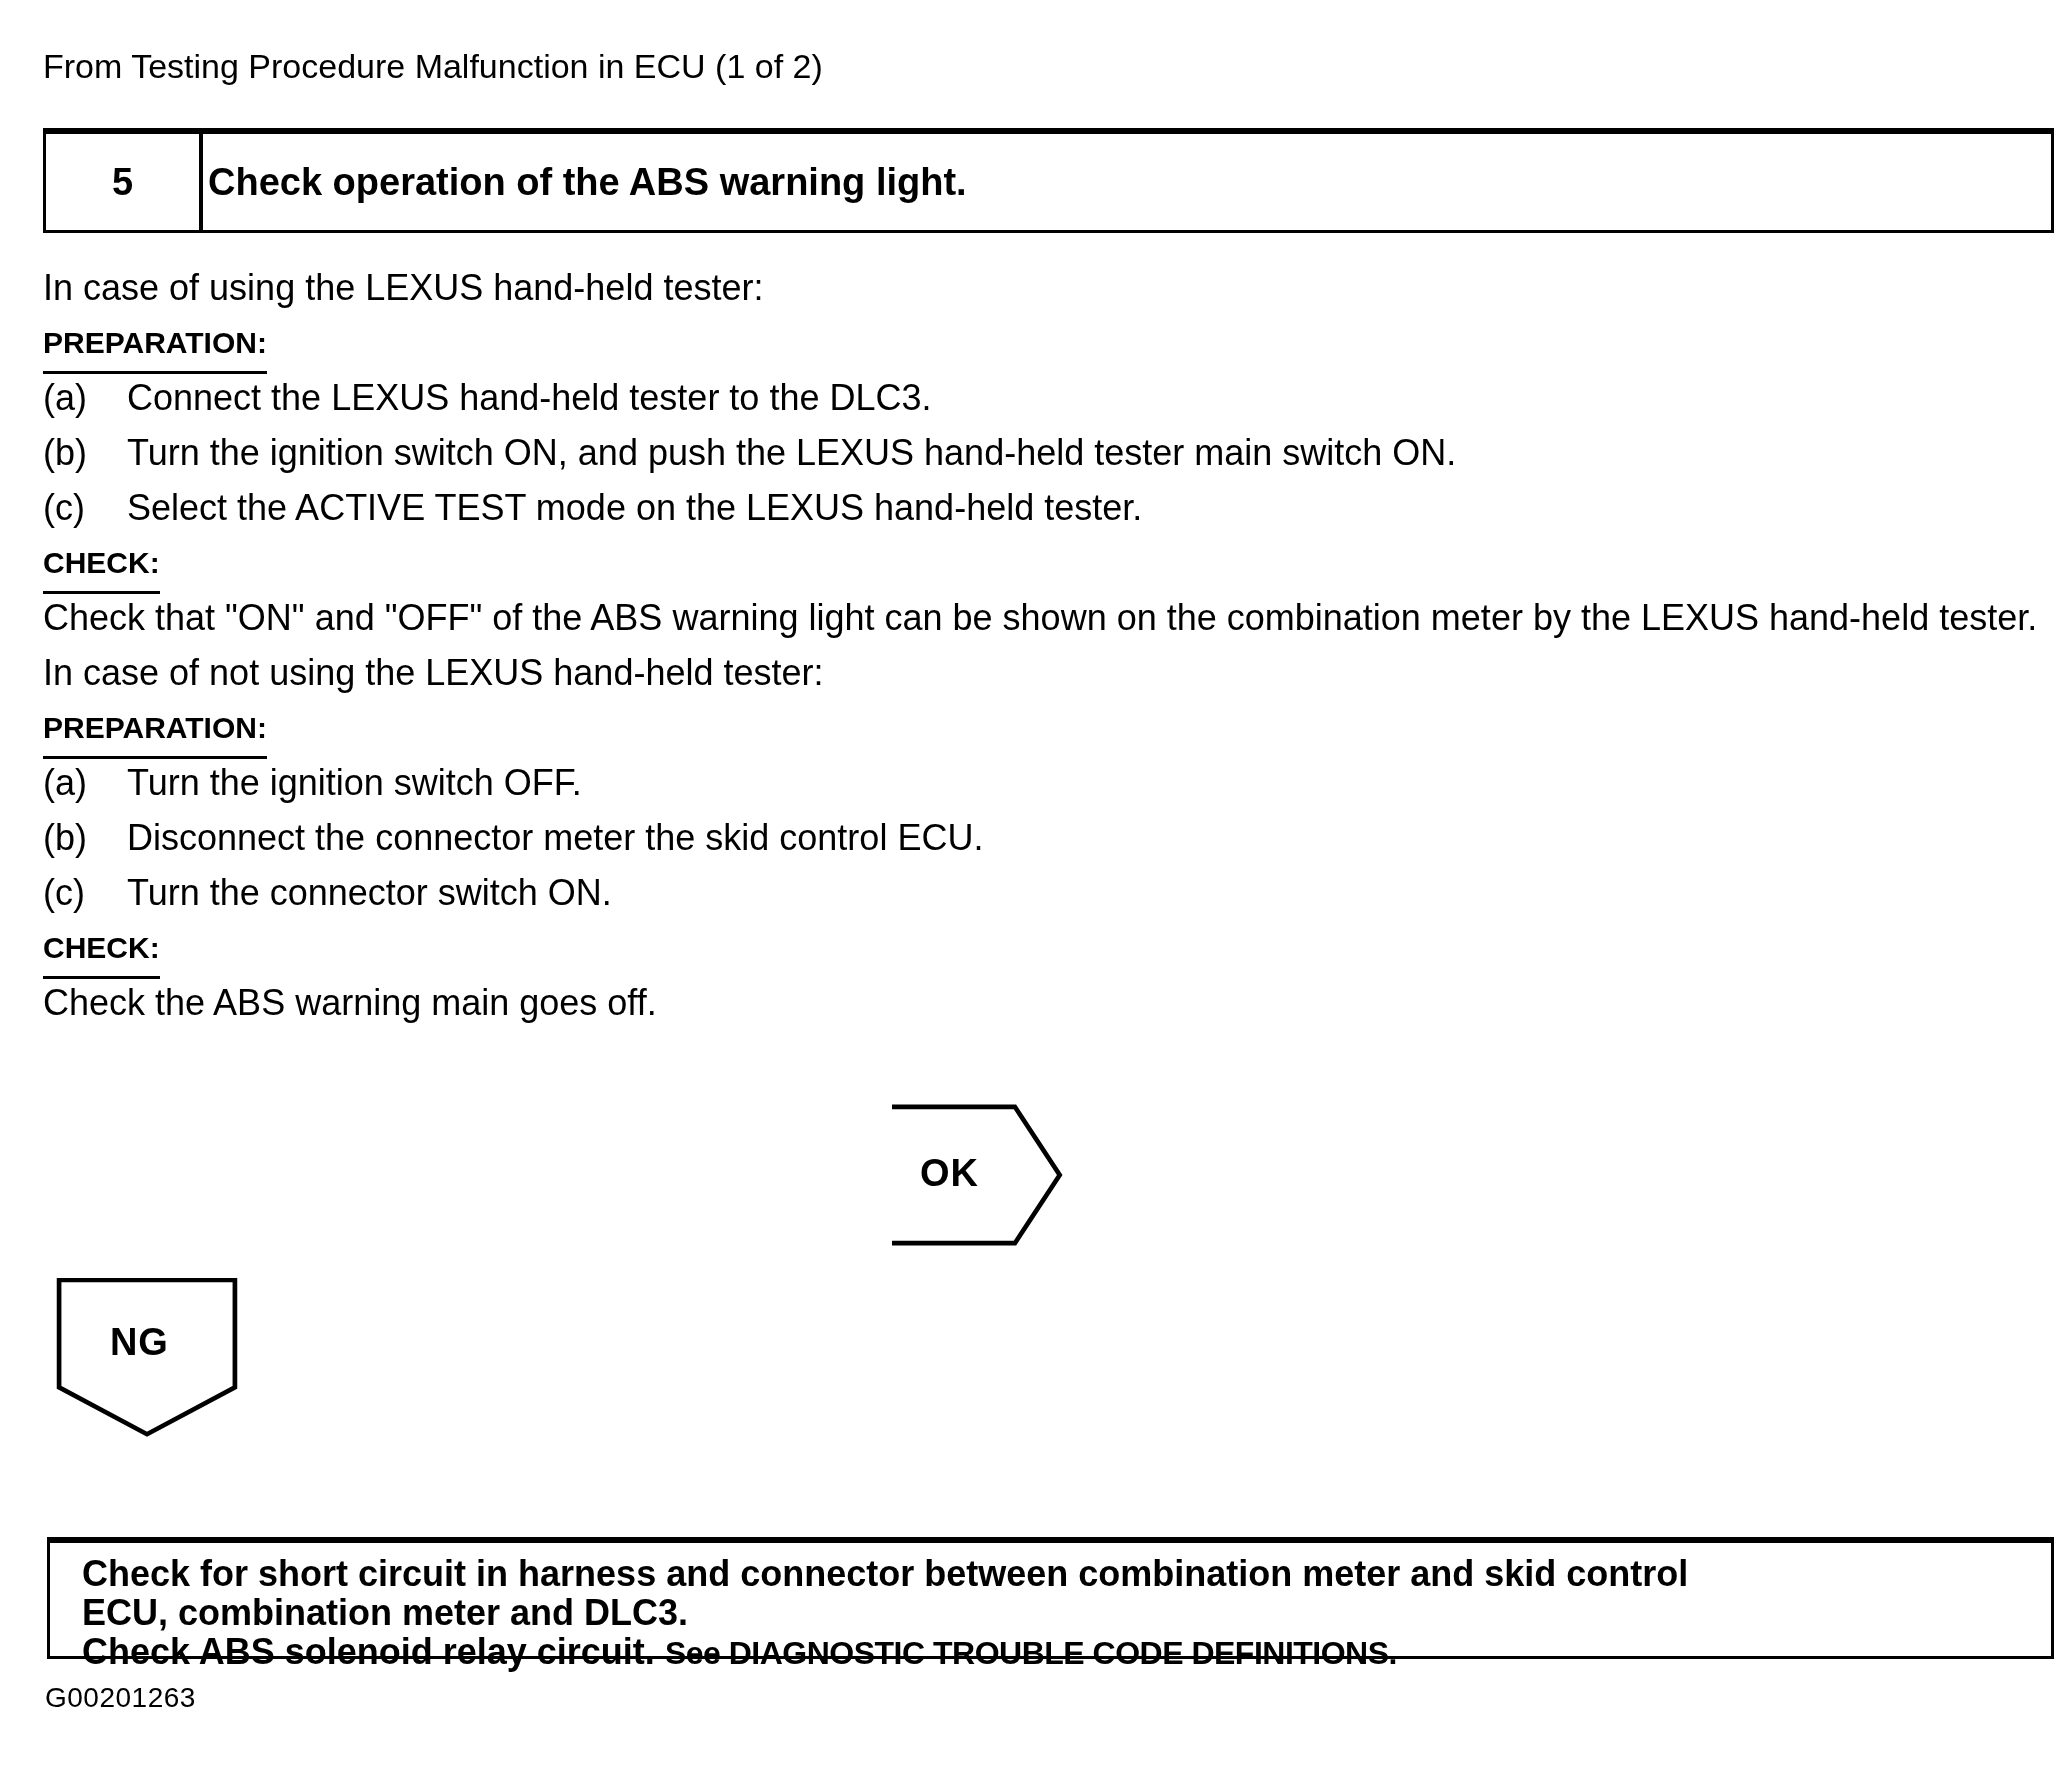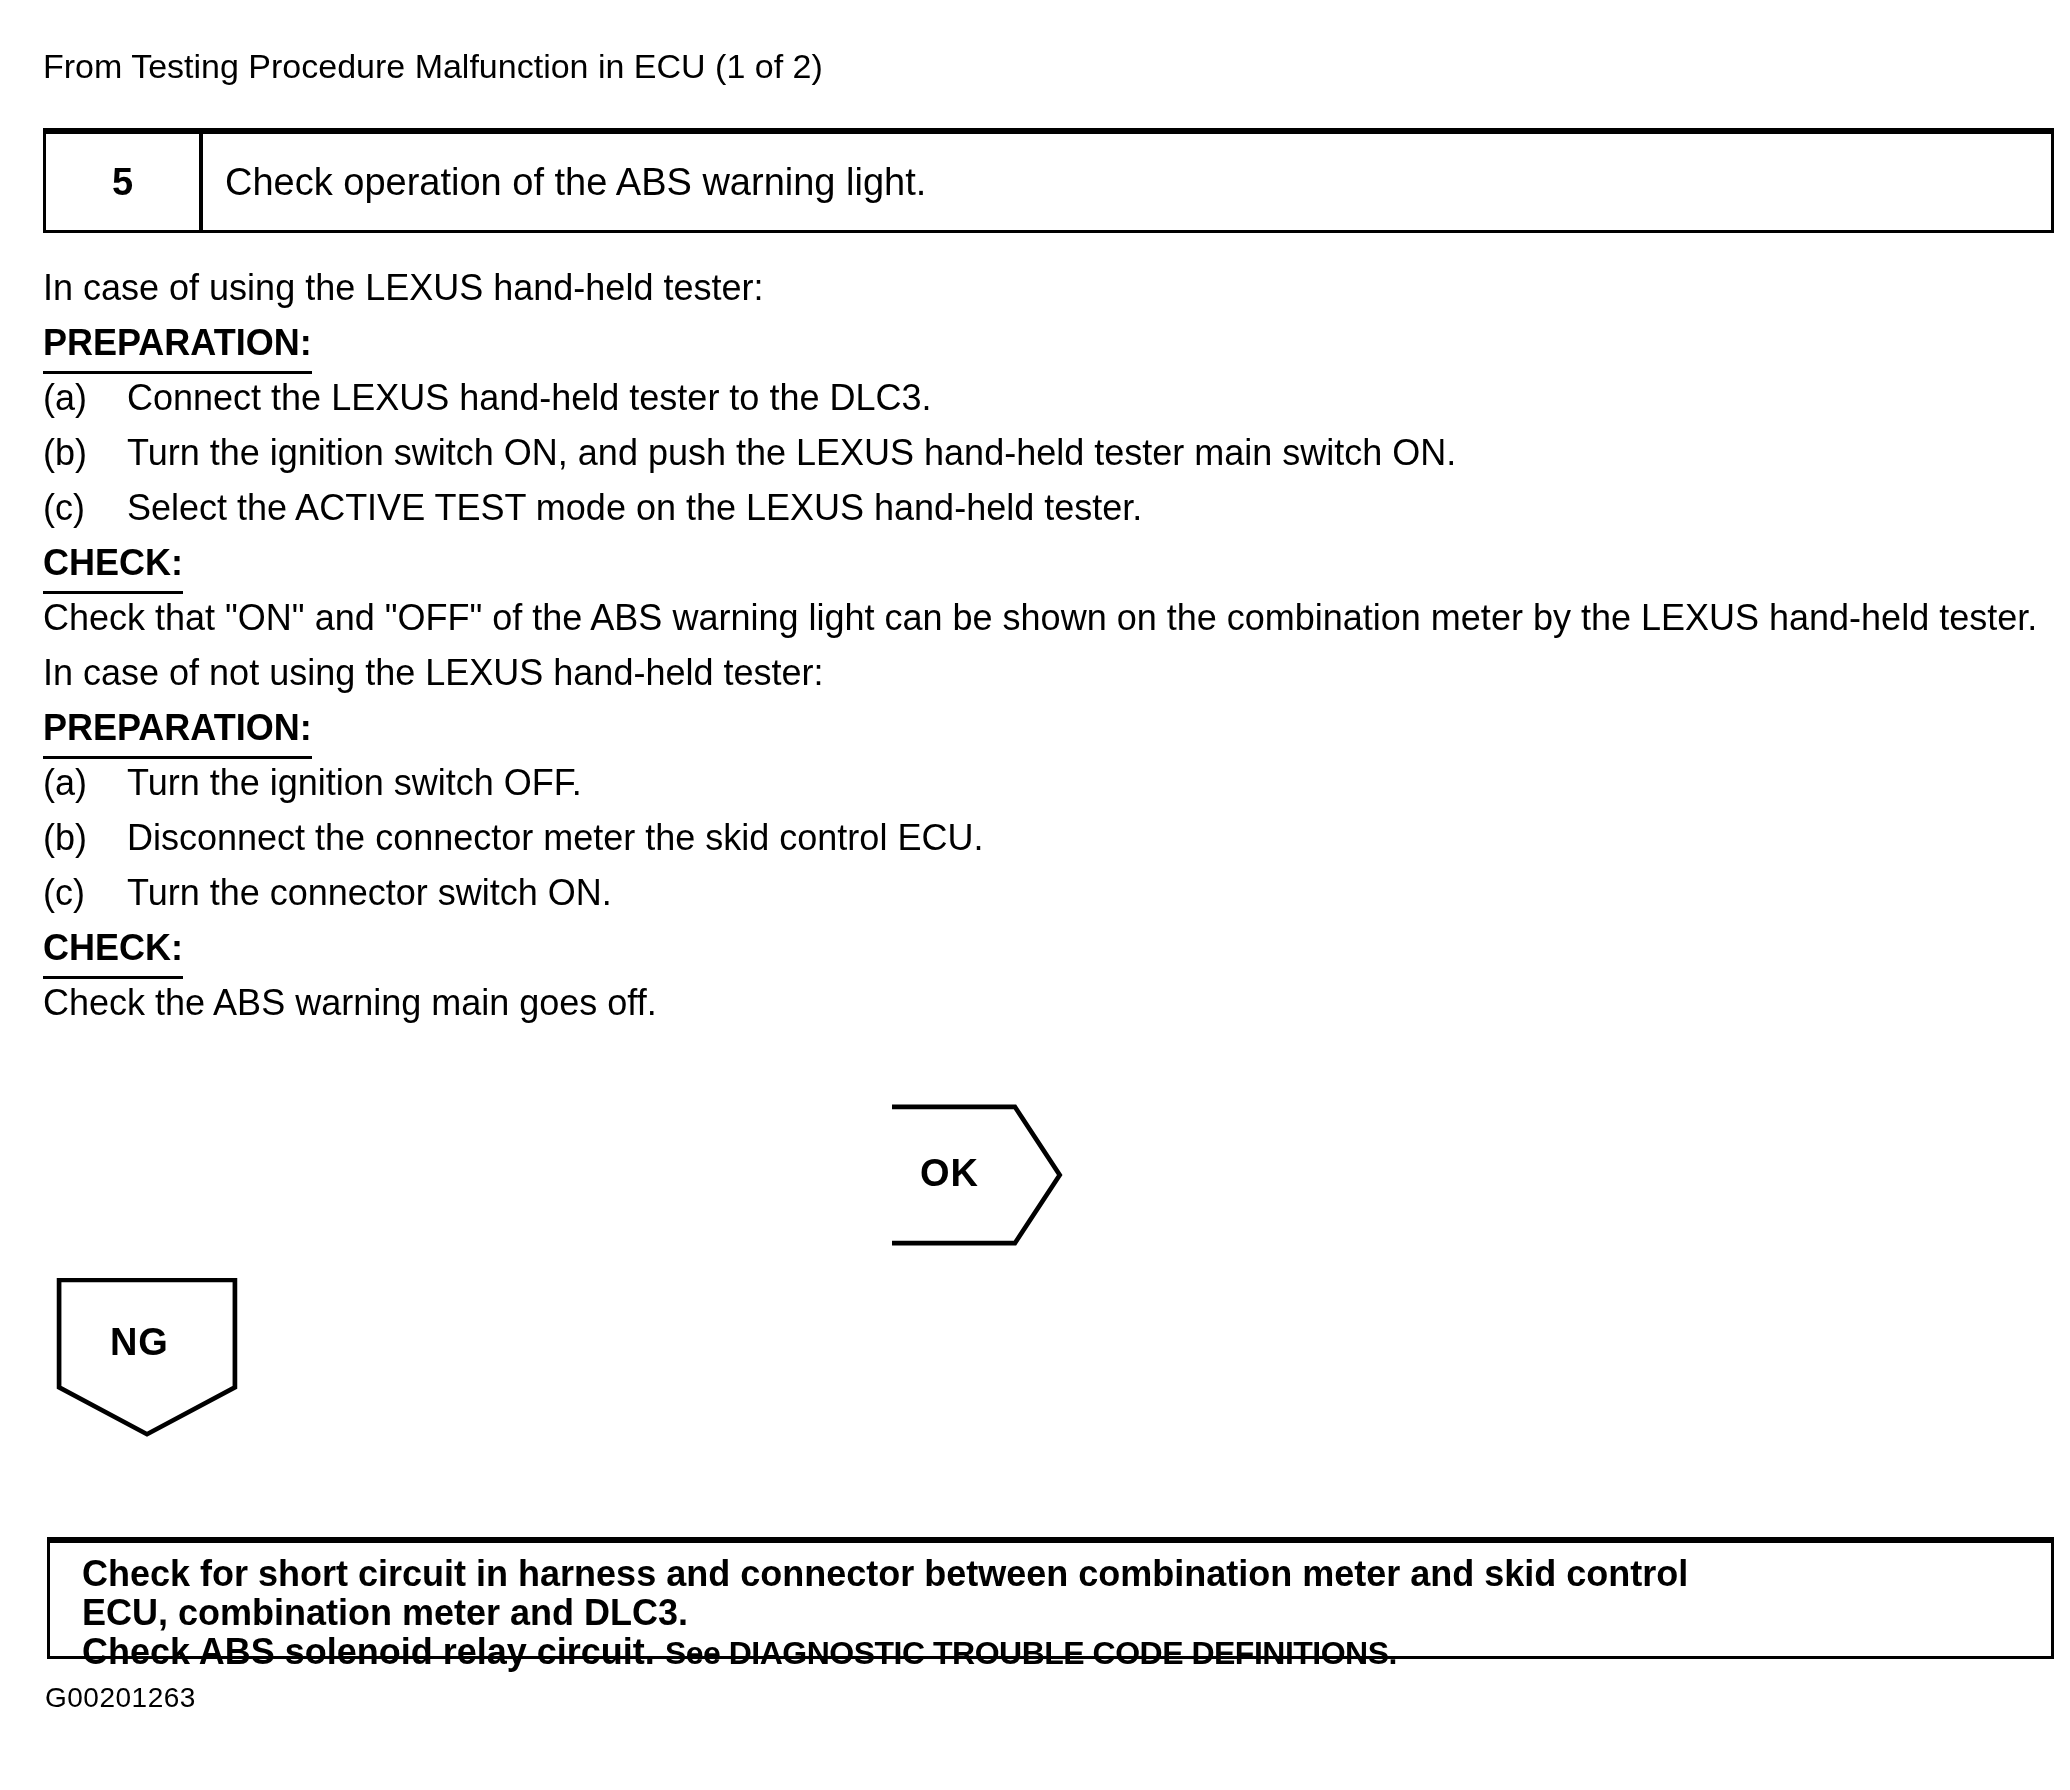--- a/index.html
+++ b/index.html
@@ -57,44 +57,44 @@
     display: flex;
     align-items: center;
     justify-content: center;
     font-size: 38px;
     font-weight: bold;
   }
   .step-title-cell {
     flex: 1;
     display: flex;
     align-items: center;
-    padding-left: 22px;
-    font-size: 38px;
-    font-weight: normal;
+    padding-left: 5px;
+    font-size: 38px;
+    font-weight: bold;
   }
 
   
   .body-block {
     position: absolute;
     left: 30px;
     top: 260px;
     width: 2014px;
   }
 
   .line {
     font-size: 36px;
     line-height: 55px;
     white-space: nowrap;
   }
   .bold {
     font-weight: normal;
   }
   .label-underline {
     font-weight: bold;
-    font-size: 36px;
+    font-size: 30px;
     line-height: 55px;
     display: inline-block;
     border-bottom: 3.7px solid #000;
     padding-bottom: 0.9px;
   }
   .label-row {
     height: 55px;
   }
 
   .item-row {

